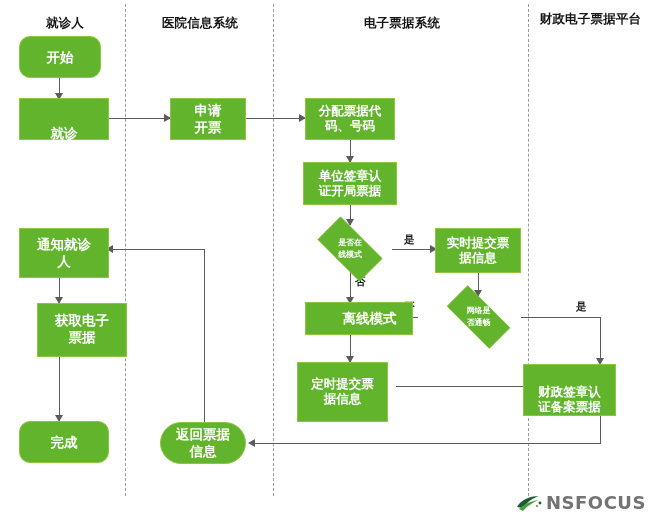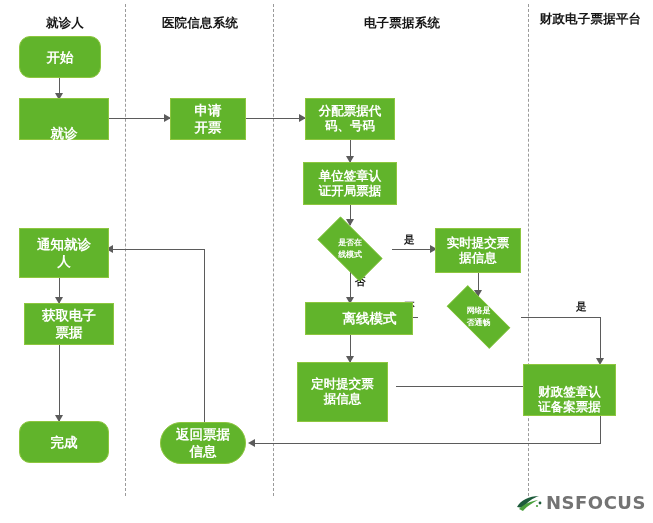--- a/index.html
+++ b/index.html
@@ -210,21 +210,21 @@
   <div class="node" style="left:19px; top:98px; width:90px; height:42px;">
     <span style="white-space:pre-line;margin-top:46px;">就诊
 缴费</span>
   </div>
 
   <div class="node" style="left:19px; top:228px; width:90px; height:50px;">
     <span style="white-space:pre-line;">通知就诊
 人</span>
   </div>
 
-  <div class="node" style="left:24px; top:303px; width:90px; height:42px;">
+  <div class="node" style="left:37px; top:303px; width:90px; height:54px;font-family:Liberation Mono, monospace;">
     <span style="white-space:pre-line;">获取电子
 票据</span>
   </div>
 
   <div class="node terminator" style="left:19px; top:421px; width:90px; height:42px;">完成</div>
 
   <div class="node" style="left:170px; top:98px; width:76px; height:42px;">
     <span style="white-space:pre-line;">申请
 开票</span>
   </div>

